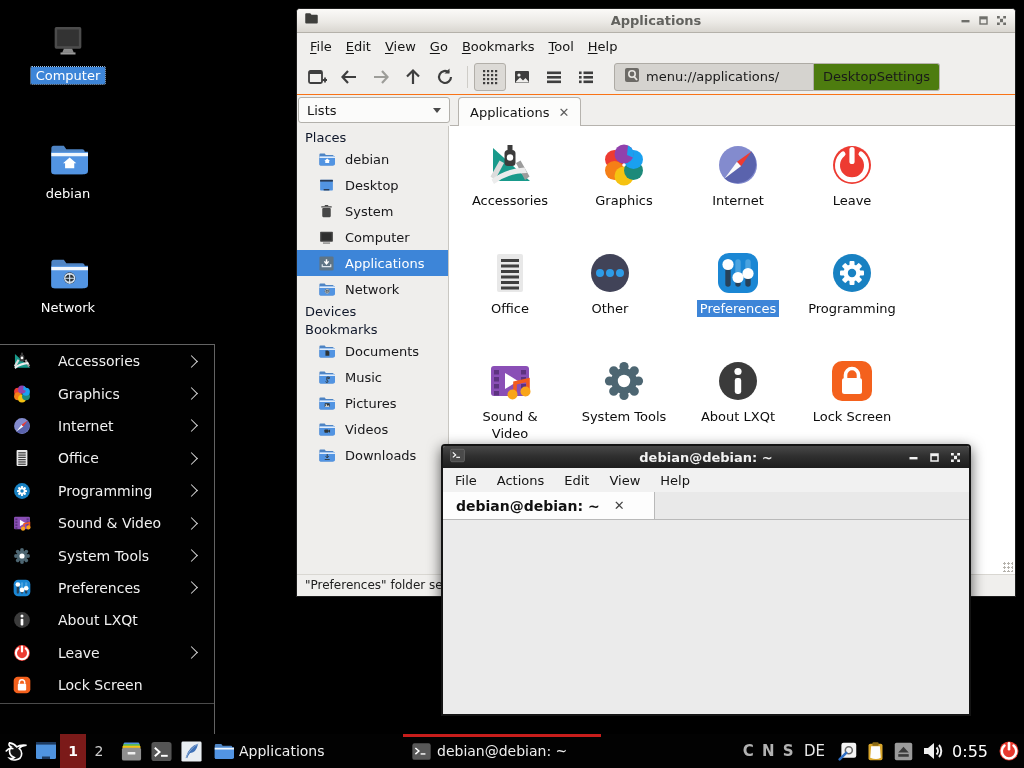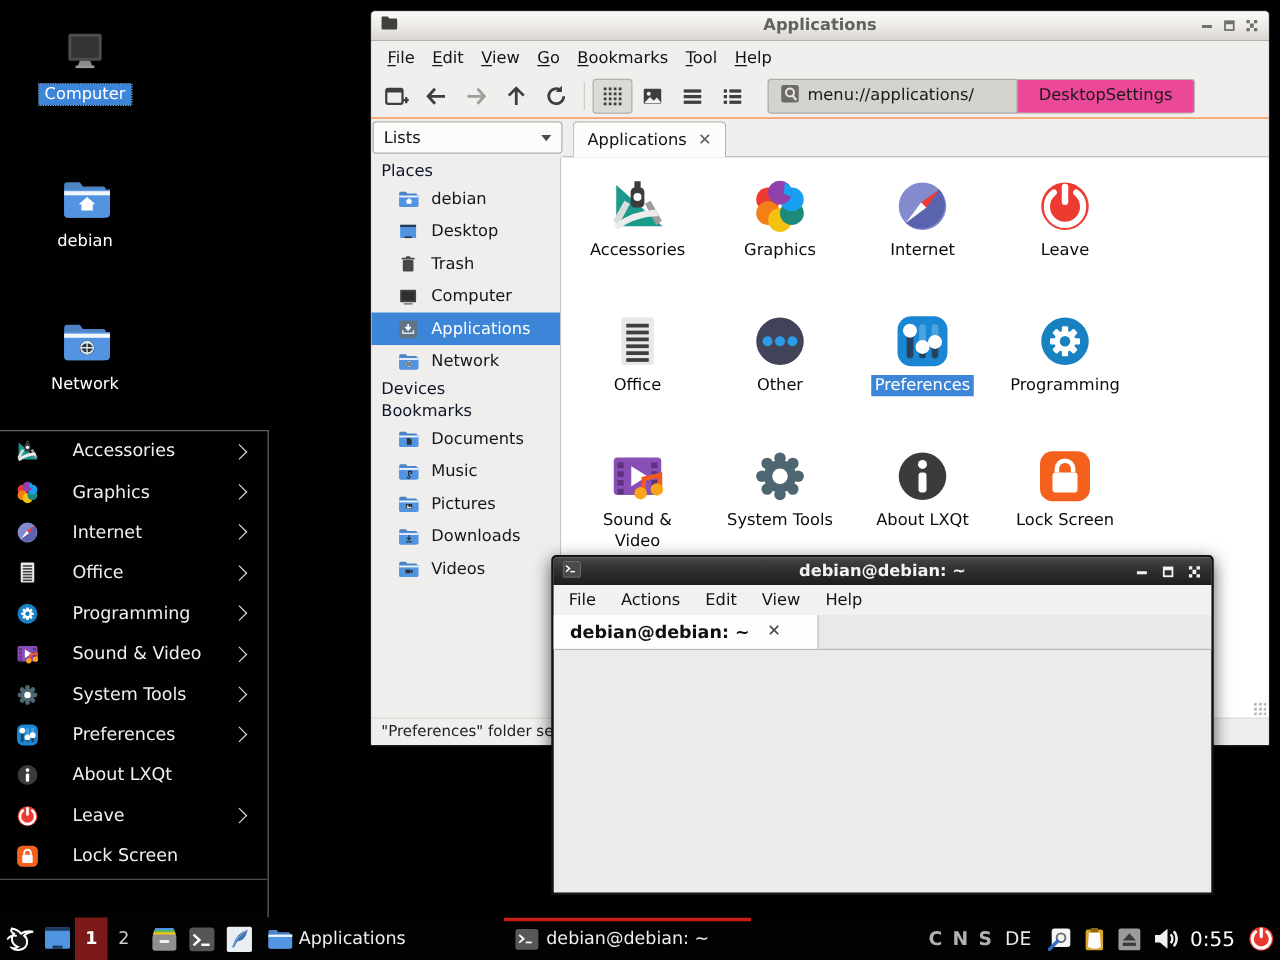--- a/index.html
+++ b/index.html
@@ -28,22 +28,22 @@
   #fm-menubar .mitem { padding:3px 7px; }
   #fm-menubar .mitem u { text-decoration:underline; text-underline-offset:2px; }
 
   #fm-toolbar { height:36px; background:#f0efed; border-bottom:1px solid #f97316; display:flex; align-items:center; padding:0 4px; }
   .tbtn { width:32px; height:28px; display:flex; align-items:center; justify-content:center; border-radius:3px; }
   .tbtn.pressed { background:#dcdad6; border:1px solid #b2afa9; }
   .tb-sep { width:1px; height:22px; background:#cfcdc8; margin:0 6px; }
   #fm-pathbar { display:flex; align-items:center; margin-left:12px; height:28px; }
   .path-seg { height:28px; width:200px; display:flex; align-items:center; gap:6px; padding:0 9px; font-size:13px; color:#1a1a1a;
     background:#d5d3cf; border:1px solid #aeaba5; border-radius:3px 0 0 3px; }
-  .path-btn { height:28px; width:142px; display:flex; align-items:center; justify-content:center; padding:0 10px; font-size:13px; color:#1a1a1a;
-    background:#ec4899; border:1px solid #b7b4ae; border-left:none; border-radius:0 3px 3px 0; }
+  .path-btn { height:28px; width:126px; display:flex; align-items:center; justify-content:center; padding:0 10px; font-size:13px; color:#1a1a1a;
+    background:#4d7c0f; border:1px solid #b7b4ae; border-left:none; border-radius:0 3px 3px 0; }
 
   #fm-subhead { height:31px; display:flex; background:#f0efed;text-align:center; }
   #fm-combo { width:152px; height:26px; margin:2px 0 0 1px; background:#fbfbfa; border:1px solid #b2b0ab; border-radius:3px;
     display:flex; align-items:center; font-size:13px; color:#141414; padding:0 8px; justify-content:space-between; flex:none; }
   #fm-tabbar { flex:1; position:relative; border-bottom:1px solid #b6b3ae; display:flex; align-items:flex-end; padding-left:8px; }
   .fm-tab { height:29px; background:#fcfcfb; border:1px solid #b6b3ae; border-bottom:none; border-radius:4px 4px 0 0;
     display:flex; align-items:center; padding:0 11px; gap:9px; font-size:13px; color:#141414; margin-bottom:-1px; background-clip:padding-box; }
   .tab-close { color:#5f5f5f; font-size:13px; font-weight:bold; }
 
   #fm-main { display:flex; height:448px; }
@@ -321,21 +321,21 @@
           <span>Desktop</span>
         </div>
         <div class="side-item">
           <span style="display: inline-flex;">
             <svg width="17" height="17" viewBox="0 0 48 48" xmlns="http://www.w3.org/2000/svg">
               <rect x="12" y="14" width="24" height="26" rx="3" fill="#474747"></rect>
               <rect x="9" y="9" width="30" height="4" rx="1.5" fill="#474747"></rect>
               <rect x="19" y="5.5" width="10" height="4" rx="1" fill="#474747"></rect>
             </svg>
           </span>
-          <span>Trash</span>
+          <span>System</span>
         </div>
         <div class="side-item">
           <span style="display: inline-flex;">
             <svg width="17" height="17" viewBox="0 0 48 48" xmlns="http://www.w3.org/2000/svg">
               <rect x="6" y="8" width="36" height="28" rx="2" fill="#434343"></rect>
               <rect x="10" y="12" width="28" height="20" fill="#2e2e2e"></rect>
               <rect x="14" y="38" width="20" height="3.5" fill="#7d7d7d"></rect>
             </svg>
           </span>
           <span>Computer</span>
@@ -399,37 +399,37 @@
             </svg>
           </span>
           <span>Pictures</span>
         </div>
         <div class="side-item">
           <span style="display: inline-flex;">
             <svg width="17" height="17" viewBox="0 0 48 48" xmlns="http://www.w3.org/2000/svg">
               <path d="M4 10 q0-3 3-3 h12 l3 4 h19 q3 0 3 3 v24 q0 3-3 3 H7 q-3 0-3-3 Z" fill="#4e84c4"></path>
               <path d="M4 14 h44 v23 q0 4-4 4 H8 q-4 0-4-4 Z" fill="#5294e2"></path>
               <rect x="4" y="15.5" width="44" height="4" fill="#fff" opacity="0.92"></rect>
-              <path d="M26 20 v10 M21.5 26 l4.5 5 4.5-5" stroke="#2e3436" stroke-width="2.6" fill="none"></path>
-              <rect x="19" y="34" width="14" height="2.4" fill="#2e3436"></rect>
-            </svg>
-          </span>
-          <span>Downloads</span>
+              <rect x="18" y="24" width="11" height="9" rx="2" fill="#2e3436"></rect>
+              <path d="M29 26.5 l5-2.5 v9 l-5-2.5 Z" fill="#2e3436"></path>
+            </svg>
+          </span>
+          <span>Videos</span>
         </div>
         <div class="side-item">
           <span style="display: inline-flex;">
             <svg width="17" height="17" viewBox="0 0 48 48" xmlns="http://www.w3.org/2000/svg">
               <path d="M4 10 q0-3 3-3 h12 l3 4 h19 q3 0 3 3 v24 q0 3-3 3 H7 q-3 0-3-3 Z" fill="#4e84c4"></path>
               <path d="M4 14 h44 v23 q0 4-4 4 H8 q-4 0-4-4 Z" fill="#5294e2"></path>
               <rect x="4" y="15.5" width="44" height="4" fill="#fff" opacity="0.92"></rect>
-              <rect x="18" y="24" width="11" height="9" rx="2" fill="#2e3436"></rect>
-              <path d="M29 26.5 l5-2.5 v9 l-5-2.5 Z" fill="#2e3436"></path>
-            </svg>
-          </span>
-          <span>Videos</span>
+              <path d="M26 20 v10 M21.5 26 l4.5 5 4.5-5" stroke="#2e3436" stroke-width="2.6" fill="none"></path>
+              <rect x="19" y="34" width="14" height="2.4" fill="#2e3436"></rect>
+            </svg>
+          </span>
+          <span>Downloads</span>
         </div>
       </div>
     <div id="fm-view">
       <span class="resize-grip"></span>
     <div class="gcell" style="left: 4px; top: 15px;">
           <div class="gicon">
             <span style="display: inline-flex;">
               <svg width="48" height="48" viewBox="0 0 48 48" xmlns="http://www.w3.org/2000/svg">
                 <path d="M7 7 L7 40 L44 40 Z" fill="#199a8b"></path>
                 <path d="M30 22 l9 17 4.5-3.5 -9-16 Z" fill="#9c9c9c"></path>
@@ -495,21 +495,21 @@
                   <rect x="15" y="21" width="18" height="3"></rect>
                   <rect x="15" y="26.5" width="18" height="3"></rect>
                   <rect x="15" y="32" width="18" height="3"></rect>
                   <rect x="15" y="37.5" width="18" height="3"></rect>
                 </g>
               </svg>
             </span>
           </div>
           <div class="glabel" style="max-width: 100px;">Office</div>
         </div>
-        <div class="gcell" style="left: 118px; top: 123px;">
+        <div class="gcell" style="left: 104px; top: 123px;">
           <div class="gicon">
             <span style="display: inline-flex;">
               <svg width="48" height="48" viewBox="0 0 48 48" xmlns="http://www.w3.org/2000/svg">
                 <circle cx="24" cy="24" r="19" fill="#414358"></circle>
                 <circle cx="14" cy="24" r="4" fill="#2d9ce8"></circle>
                 <circle cx="24" cy="24" r="4" fill="#2d9ce8"></circle>
                 <circle cx="34" cy="24" r="4" fill="#2d9ce8"></circle>
               </svg>
             </span>
           </div>

